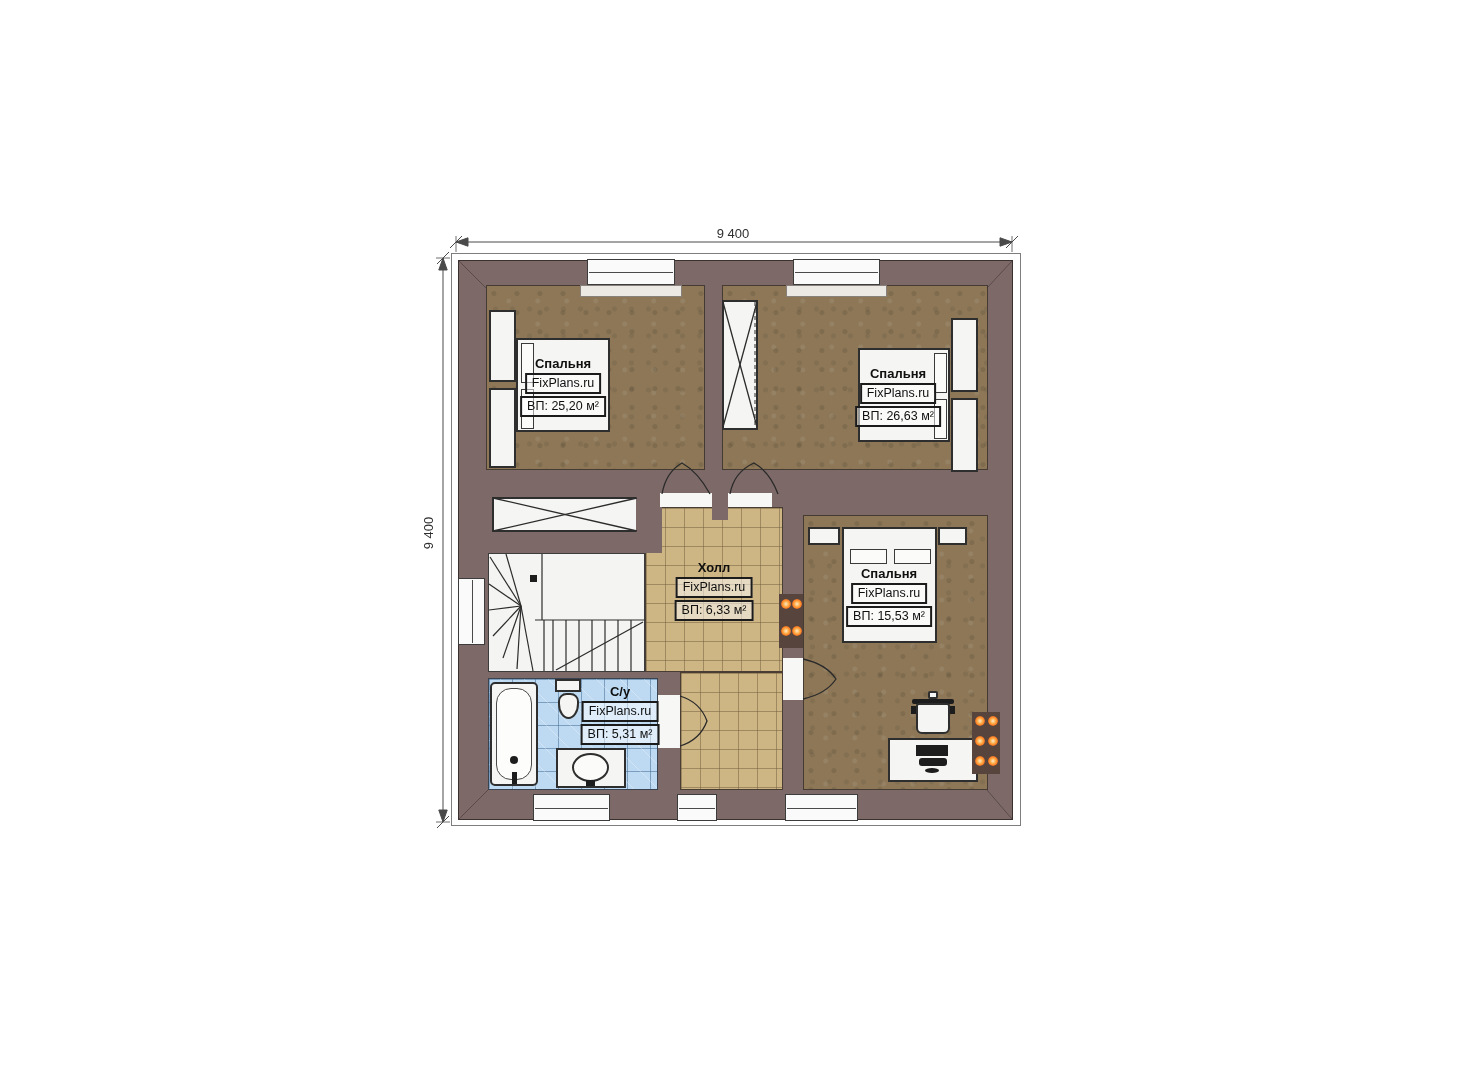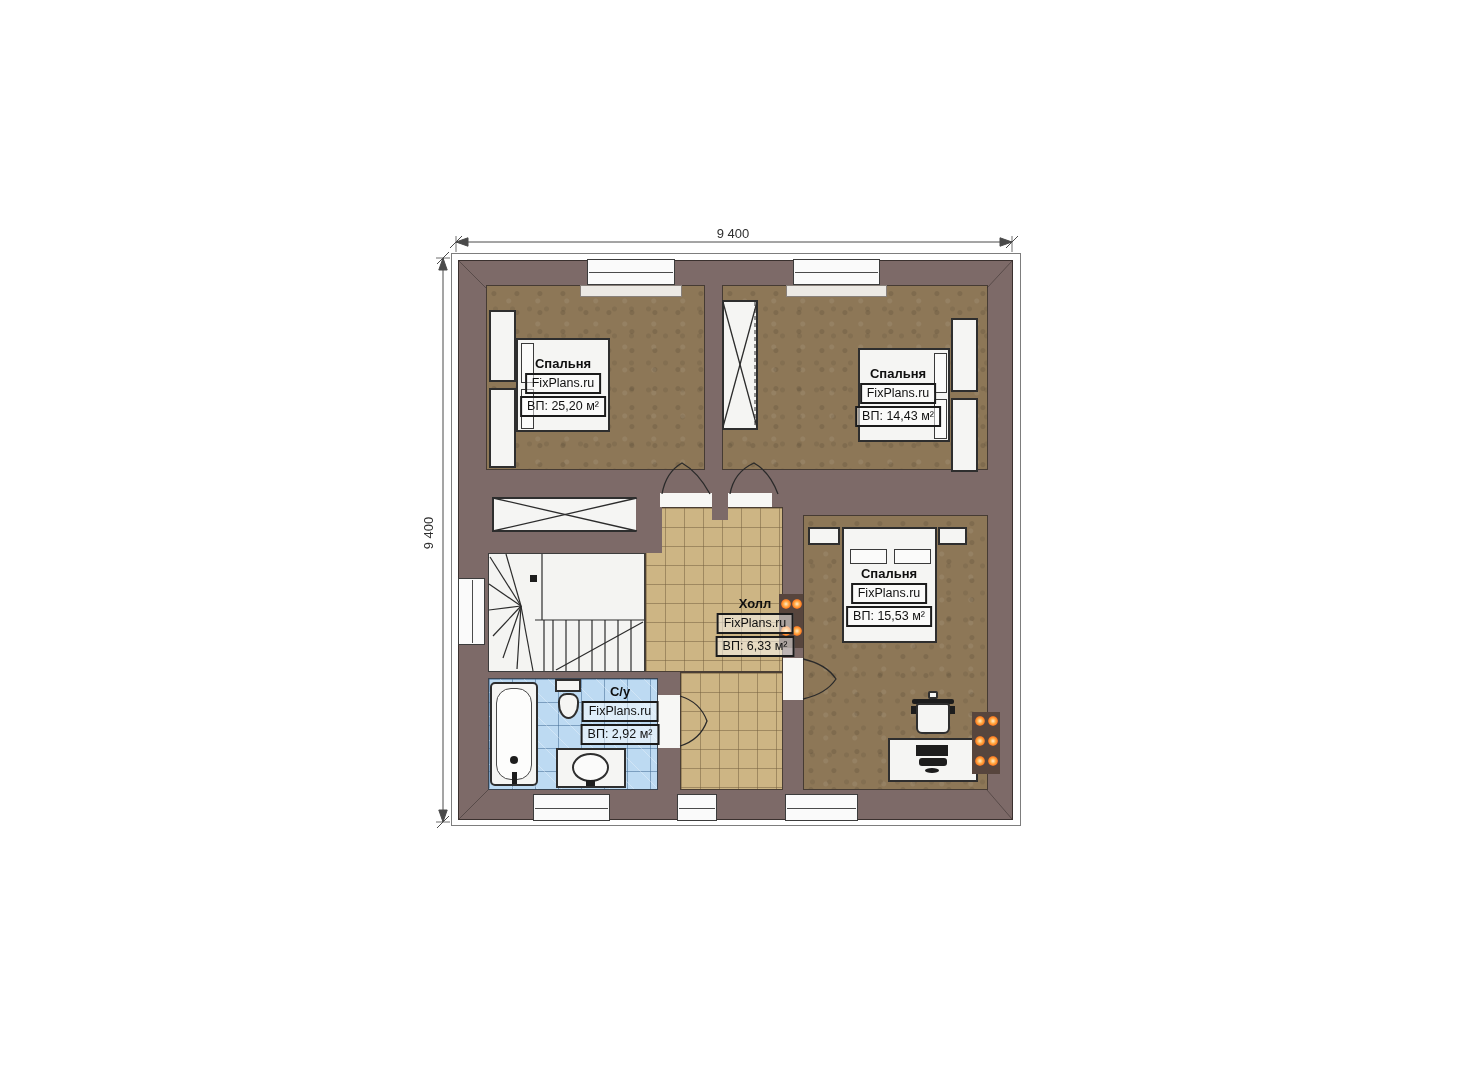--- a/index.html
+++ b/index.html
@@ -162,36 +162,36 @@
   <div class="abs dark z3" style="left:530px;top:575px;width:7px;height:7px;"></div>
 
   <div class="room-label" style="left:563px;top:356px;">
     <div class="rl-name">Спальня</div>
     <div class="rl-box">FixPlans.ru</div>
     <div class="rl-box">ВП: 25,20 м²</div>
   </div>
   <div class="room-label" style="left:898px;top:366px;">
     <div class="rl-name">Спальня</div>
     <div class="rl-box">FixPlans.ru</div>
-    <div class="rl-box">ВП: 14,43 м²</div>
+    <div class="rl-box">ВП: 26,63 м²</div>
   </div>
   <div class="room-label" style="left:889px;top:566px;">
     <div class="rl-name">Спальня</div>
     <div class="rl-box">FixPlans.ru</div>
     <div class="rl-box">ВП: 15,53 м²</div>
   </div>
-  <div class="room-label" style="left:714px;top:596px;margin-left:41px;">
+  <div class="room-label" style="left:714px;top:560px;">
     <div class="rl-name">Холл</div>
     <div class="rl-box">FixPlans.ru</div>
     <div class="rl-box">ВП: 6,33 м²</div>
   </div>
   <div class="room-label" style="left:620px;top:684px;">
     <div class="rl-name">С/у</div>
     <div class="rl-box">FixPlans.ru</div>
-    <div class="rl-box">ВП: 2,92 м²</div>
+    <div class="rl-box">ВП: 5,31 м²</div>
   </div>
 
   <div class="dim-label" style="left:733px;top:226px;transform:translateX(-50%);">9 400</div>
   <div class="dim-label" style="left:428px;top:533px;transform:translate(-50%,-50%) rotate(-90deg);">9 400</div>
 
   <svg class="overlay" width="1473" height="1080" viewBox="0 0 1473 1080">
 
     <g stroke="#4a4a4a" stroke-width="1" fill="#4a4a4a">
       <line x1="456" y1="242" x2="1012" y2="242"></line>
       <line x1="450" y1="248" x2="462" y2="236"></line>

